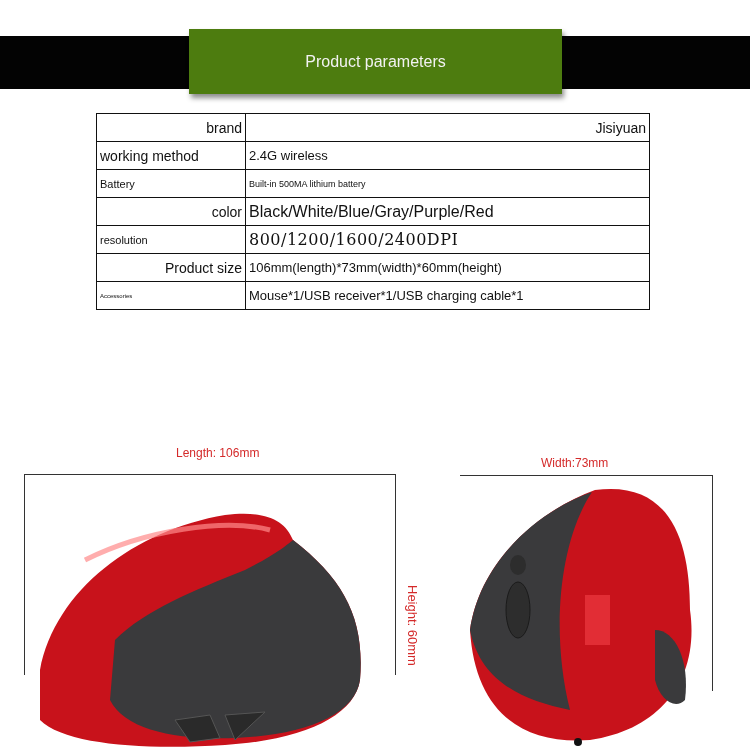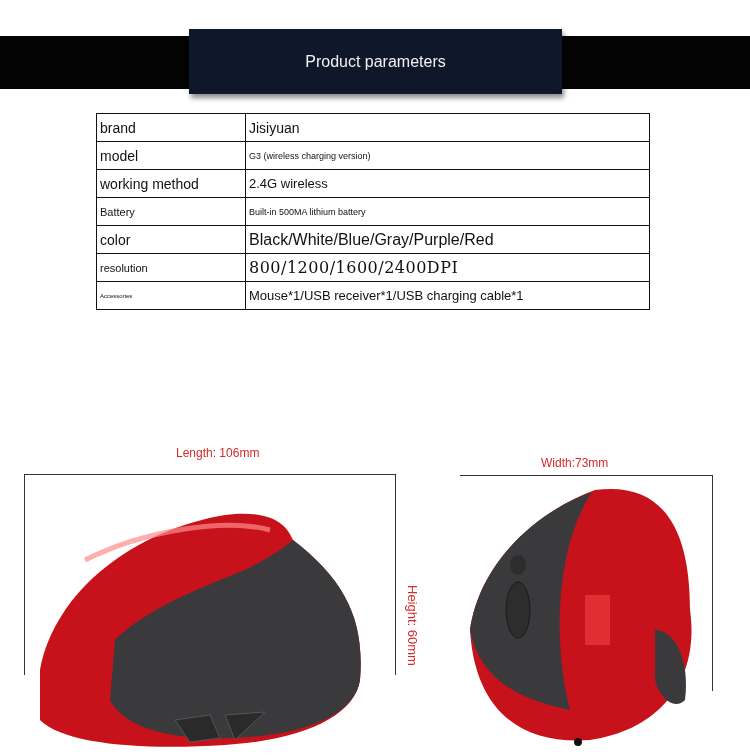--- a/index.html
+++ b/index.html
@@ -1,23 +1,23 @@
 <!DOCTYPE html>
 <html><head>
 <meta charset="utf-8">
 <style>
   html,body{margin:0;padding:0;background:#fff;}
   body{width:750px;height:755px;position:relative;overflow:hidden;font-family:"Liberation Sans",sans-serif;}
   .black-bar{position:absolute;left:0;top:36px;width:750px;height:53px;background:#030303;}
-  .title-box{position:absolute;left:189px;top:29px;width:373px;height:65px;background:#0f172a;box-shadow:2px 4px 5px rgba(0,0,0,.45);display:flex;align-items:center;justify-content:center;}
+  .title-box{position:absolute;left:189px;top:29px;width:373px;height:65px;background:#4d7c0f;box-shadow:2px 4px 5px rgba(0,0,0,.45);display:flex;align-items:center;justify-content:center;}
   .title-box span{color:#f2f2f2;font-size:16px;}
   table.params{position:absolute;left:96px;top:113px;border-collapse:collapse;width:554px;}
   table.params td{border:1.5px solid #111;height:27px;padding:0 3px;color:#111;white-space:nowrap;vertical-align:middle;}
   td.k{width:142px;}
-  .f14{font-size:14px;} .f13{font-size:13px;} .f11{font-size:11px;margin-left:35px;} .f10{font-size:14px;} .f9{font-size:9px;} .f6{font-size:6px;}
+  .f14{font-size:14px;text-align:right;} .f13{font-size:13px;} .f11{font-size:11px;margin-left:35px;} .f10{font-size:14px;} .f9{font-size:9px;} .f6{font-size:6px;}
   .f16{font-size:16px;}
   .serif{font-family:"DejaVu Serif",serif;font-size:16px;letter-spacing:.5px;}
   .dim{position:absolute;color:#d42a2a;font-size:12px;}
   .bracket{position:absolute;border:1px solid #333;}
   .mouse{position:absolute;}
 </style>
 </head>
 <body>
 
 <div class="black-bar"></div>
@@ -25,38 +25,38 @@
   <span>Product parameters</span>
 </div>
 
 <table class="params">
   <tbody>
       <tr>
         <td class="k f14">brand</td>
         <td class="f14">Jisiyuan</td>
       </tr>
   <tr>
-        <td class="k f14">model</td>
-        <td class="f9">G3 (wireless charging version)</td>
-      </tr>
-  <tr>
         <td class="k f10">working method</td>
         <td class="f13">2.4G wireless</td>
       </tr>
   <tr>
         <td class="k f11">Battery</td>
         <td class="f9">Built-in 500MA lithium battery</td>
       </tr>
   <tr>
         <td class="k f14">color</td>
         <td class="f16">Black/White/Blue/Gray/Purple/Red</td>
       </tr>
   <tr>
         <td class="k f11">resolution</td>
         <td class="serif">800/1200/1600/2400DPI</td>
+      </tr>
+  <tr>
+        <td class="k f14">Product size</td>
+        <td class="f13">106mm(length)*73mm(width)*60mm(height)</td>
       </tr>
   <tr>
         <td class="k f6">Accessories</td>
         <td class="f13">Mouse*1/USB receiver*1/USB charging cable*1</td>
       </tr>
 </tbody>
   </table>
 
 <div class="dim" style="left:148px;top:446px;margin-left:28px;">Length: 106mm</div>
 <div class="bracket" style="left:24px;top:474px;width:370px;height:200px;border-bottom:none;"></div>

